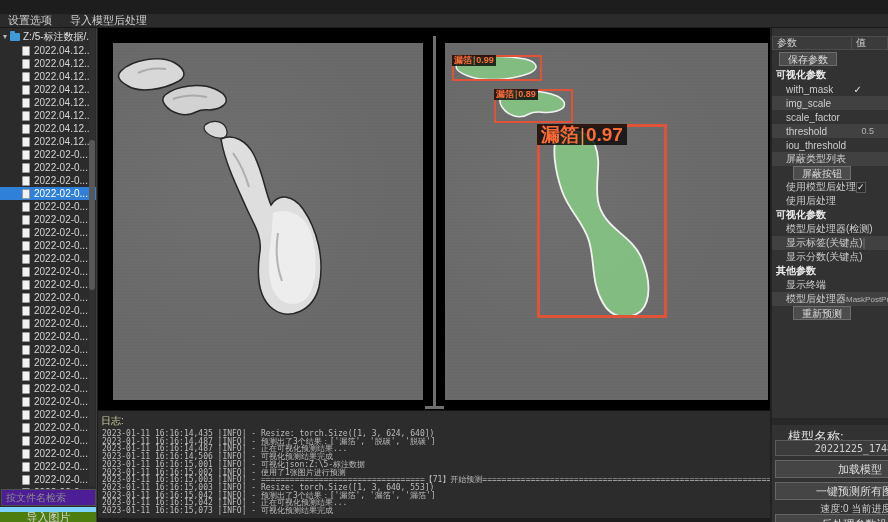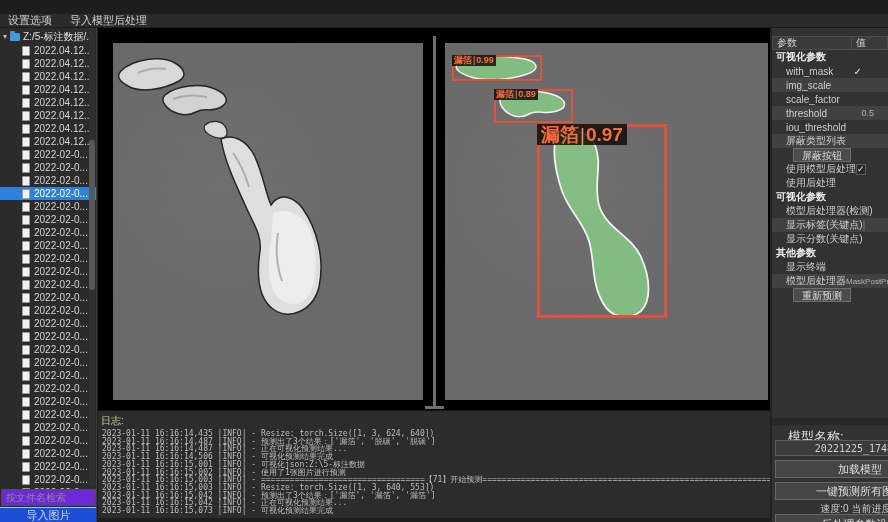--- a/index.html
+++ b/index.html
@@ -30,24 +30,24 @@
   .tree-items { position:absolute; left:0; top:16px; width:97px; }
   .tree-item { height:13px; display:flex; align-items:center; gap:4px; padding-left:22px; }
   .tree-item.selected { background:#2f80d8; }
   .file-icon { width:8px; height:10px; background:#f2f2f2; border:1px solid #9a9a9a;
     border-radius:1px; flex:0 0 auto; }
   .tree-label { font-size:10px; color:#d4d4d4; white-space:nowrap; }
   .tree-item.selected .tree-label { color:#fff; }
   .tree-scroll { position:absolute; right:1px; top:0; width:6px; height:458px; background:#303030; }
   .tree-thumb { position:absolute; left:0; top:112px; width:6px; height:150px; background:#585858; border-radius:3px; }
   .search { position:absolute; left:1px; top:461px; width:95px; height:17px;
-    background:#6d28d9; border:1px solid #4e4e4e; color:#cfcfcf; font-size:10px; padding:0 4px; }
+    background:#4c1d95; border:1px solid #4e4e4e; color:#cfcfcf; font-size:10px; padding:0 4px; }
   .search::placeholder { color:#8a8a8a; }
   .import-btn { position:absolute; left:0; top:479px; width:97px; height:15px;
-    background:#1d4ed8; border-top:1px solid #7dd3fc; color:#d6d6d6; font-size:11px;
+    background:#4d7c0f; border-top:5px solid #7dd3fc; color:#d6d6d6; font-size:11px;
     display:flex; align-items:center; justify-content:center; cursor:default; }
 
   
   .viewers { position:absolute; left:98px; top:28px; width:672px; height:382px; background:#000; }
   .photo { position:absolute; top:15px; height:357px; background:#6a6a6a;
     background-image: radial-gradient(circle at 35% 40%, rgba(255,255,255,0.04), transparent 60%),
       repeating-linear-gradient(0deg, rgba(0,0,0,0.025) 0 1px, transparent 1px 3px); }
   .photo-left { left:15px; width:310px; }
   .photo-right { left:347px; width:323px; }
   .divider { position:absolute; left:335px; top:8px; width:3px; height:372px; background:#6f6f6f; }
@@ -322,20 +322,23 @@
   <div class="logpanel">
     <div class="log-title">日志:</div>
     <div class="log-lines"><div>2023-01-11 16:16:14,435 |INFO| - Resize: torch.Size([1, 3, 624, 640])</div><div>2023-01-11 16:16:14,487 |INFO| - 预测出了3个结果：['漏箔', '脱碳', '脱碳']</div><div>2023-01-11 16:16:14,487 |INFO| - 正在可视化预测结果...</div><div>2023-01-11 16:16:14,506 |INFO| - 可视化预测结果完成</div><div>2023-01-11 16:16:15,001 |INFO| - 可视化json:Z:\5-标注数据</div><div>2023-01-11 16:16:15,002 |INFO| - 使用了1张图片进行预测</div><div>2023-01-11 16:16:15,003 |INFO| - ==================================【71】开始预测============================================================</div><div>2023-01-11 16:16:15,003 |INFO| - Resize: torch.Size([1, 3, 640, 553])</div><div>2023-01-11 16:16:15,042 |INFO| - 预测出了3个结果：['漏箔', '漏箔', '漏箔']</div><div>2023-01-11 16:16:15,042 |INFO| - 正在可视化预测结果...</div><div>2023-01-11 16:16:15,073 |INFO| - 可视化预测结果完成</div></div>
   </div>
 
   <div class="rightpanel">
     <div class="param-header">
       <span class="ncol">参数</span>
       <span class="vcol">值</span>
     </div>
+    <div class="save-row">
+      <button class="panel-btn">保存参数</button>
+    </div>
     <div id="param-rows">
         <div class="param-row category">可视化参数</div>
         <div class="param-row">
           <span class="item-label">with_mask</span>
           <span class="tick">✓</span>
         </div>
         <div class="param-row striped">
           <span class="item-label">img_scale</span>
         </div>
         <div class="param-row">

